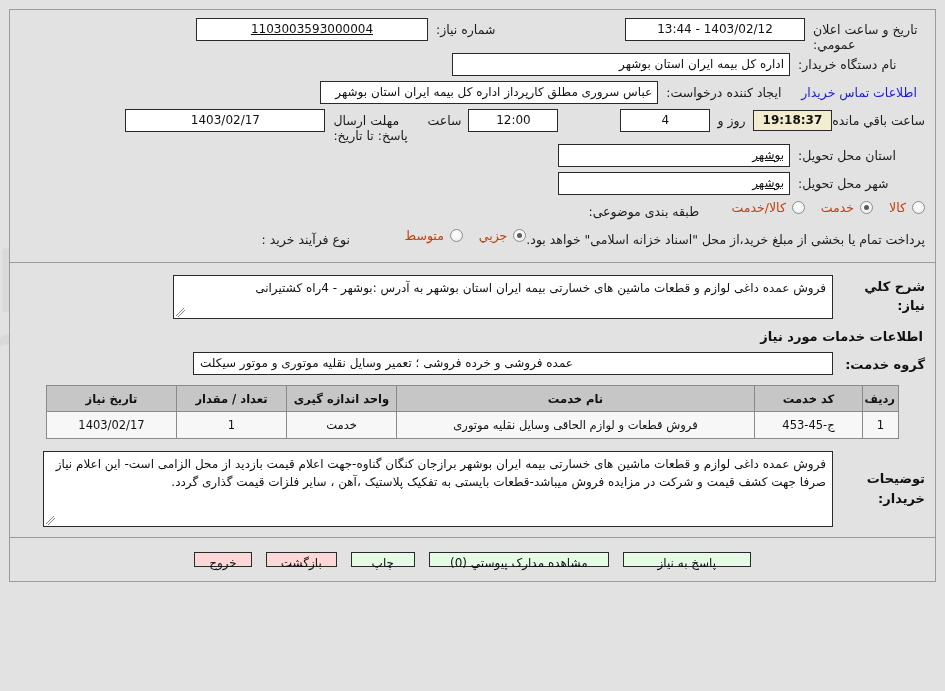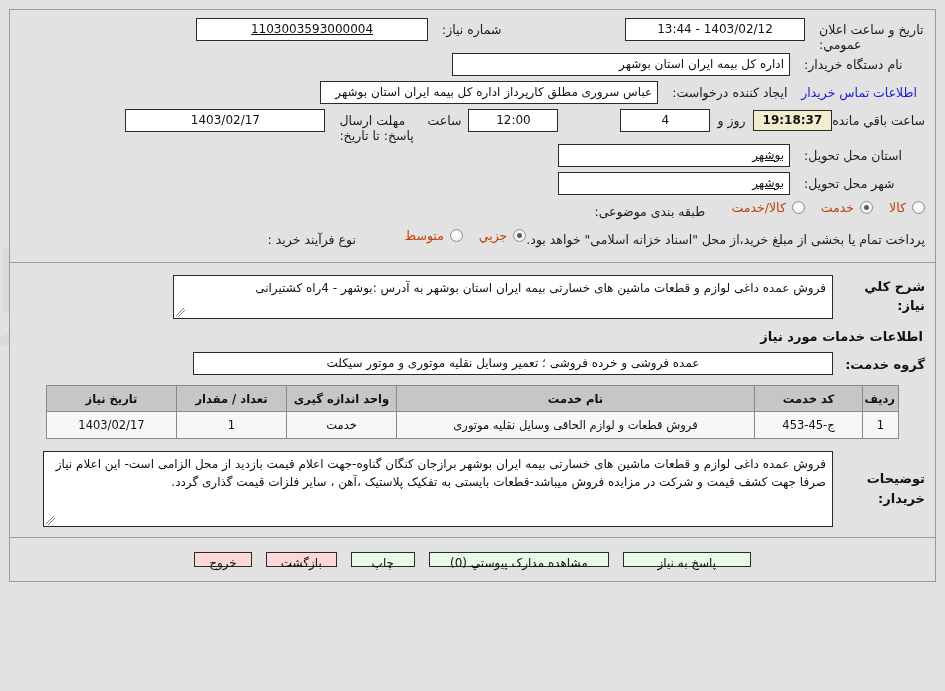--- a/index.html
+++ b/index.html
@@ -56,21 +56,21 @@
     align-items: flex-start;
     justify-content: flex-start;
     min-height: 27px;
     margin-bottom: 1px;
   }
   .lbl {
     font-size: 12.5px;
     color: #1b1b1b;
     text-align: left;
     padding-top: 4px;
-    padding-left: 14px;
+    padding-left: 8px;
     white-space: normal;
     flex: 0 0 auto;
   }
   .lbl.w135 { width: 135px; }
   .lbl.w120 { width: 120px; }
   .lbl.w95  { width: 95px; }
 
   .fld {
     background: #ffffff;
     border: 1px solid #2a2a2a;
@@ -210,21 +210,21 @@
 
   .grouprow { display: flex; align-items: center; margin-bottom: 10px; }
   .groupfield {
     background: #ffffff;
     border: 1px solid #2a2a2a;
     height: 23px; line-height: 21px;
     width: 640px;
     font-size: 12px;
     padding: 0 6px;
     color: #111;
-    text-align: center;
+    text-align: left;
     flex: 0 0 auto;
   }
 
   
   table.items {
     border-collapse: collapse;
     width: 852px;
     margin: 0 0 12px 0;
     table-layout: fixed;
     border: 1px solid #8a8a8a;

